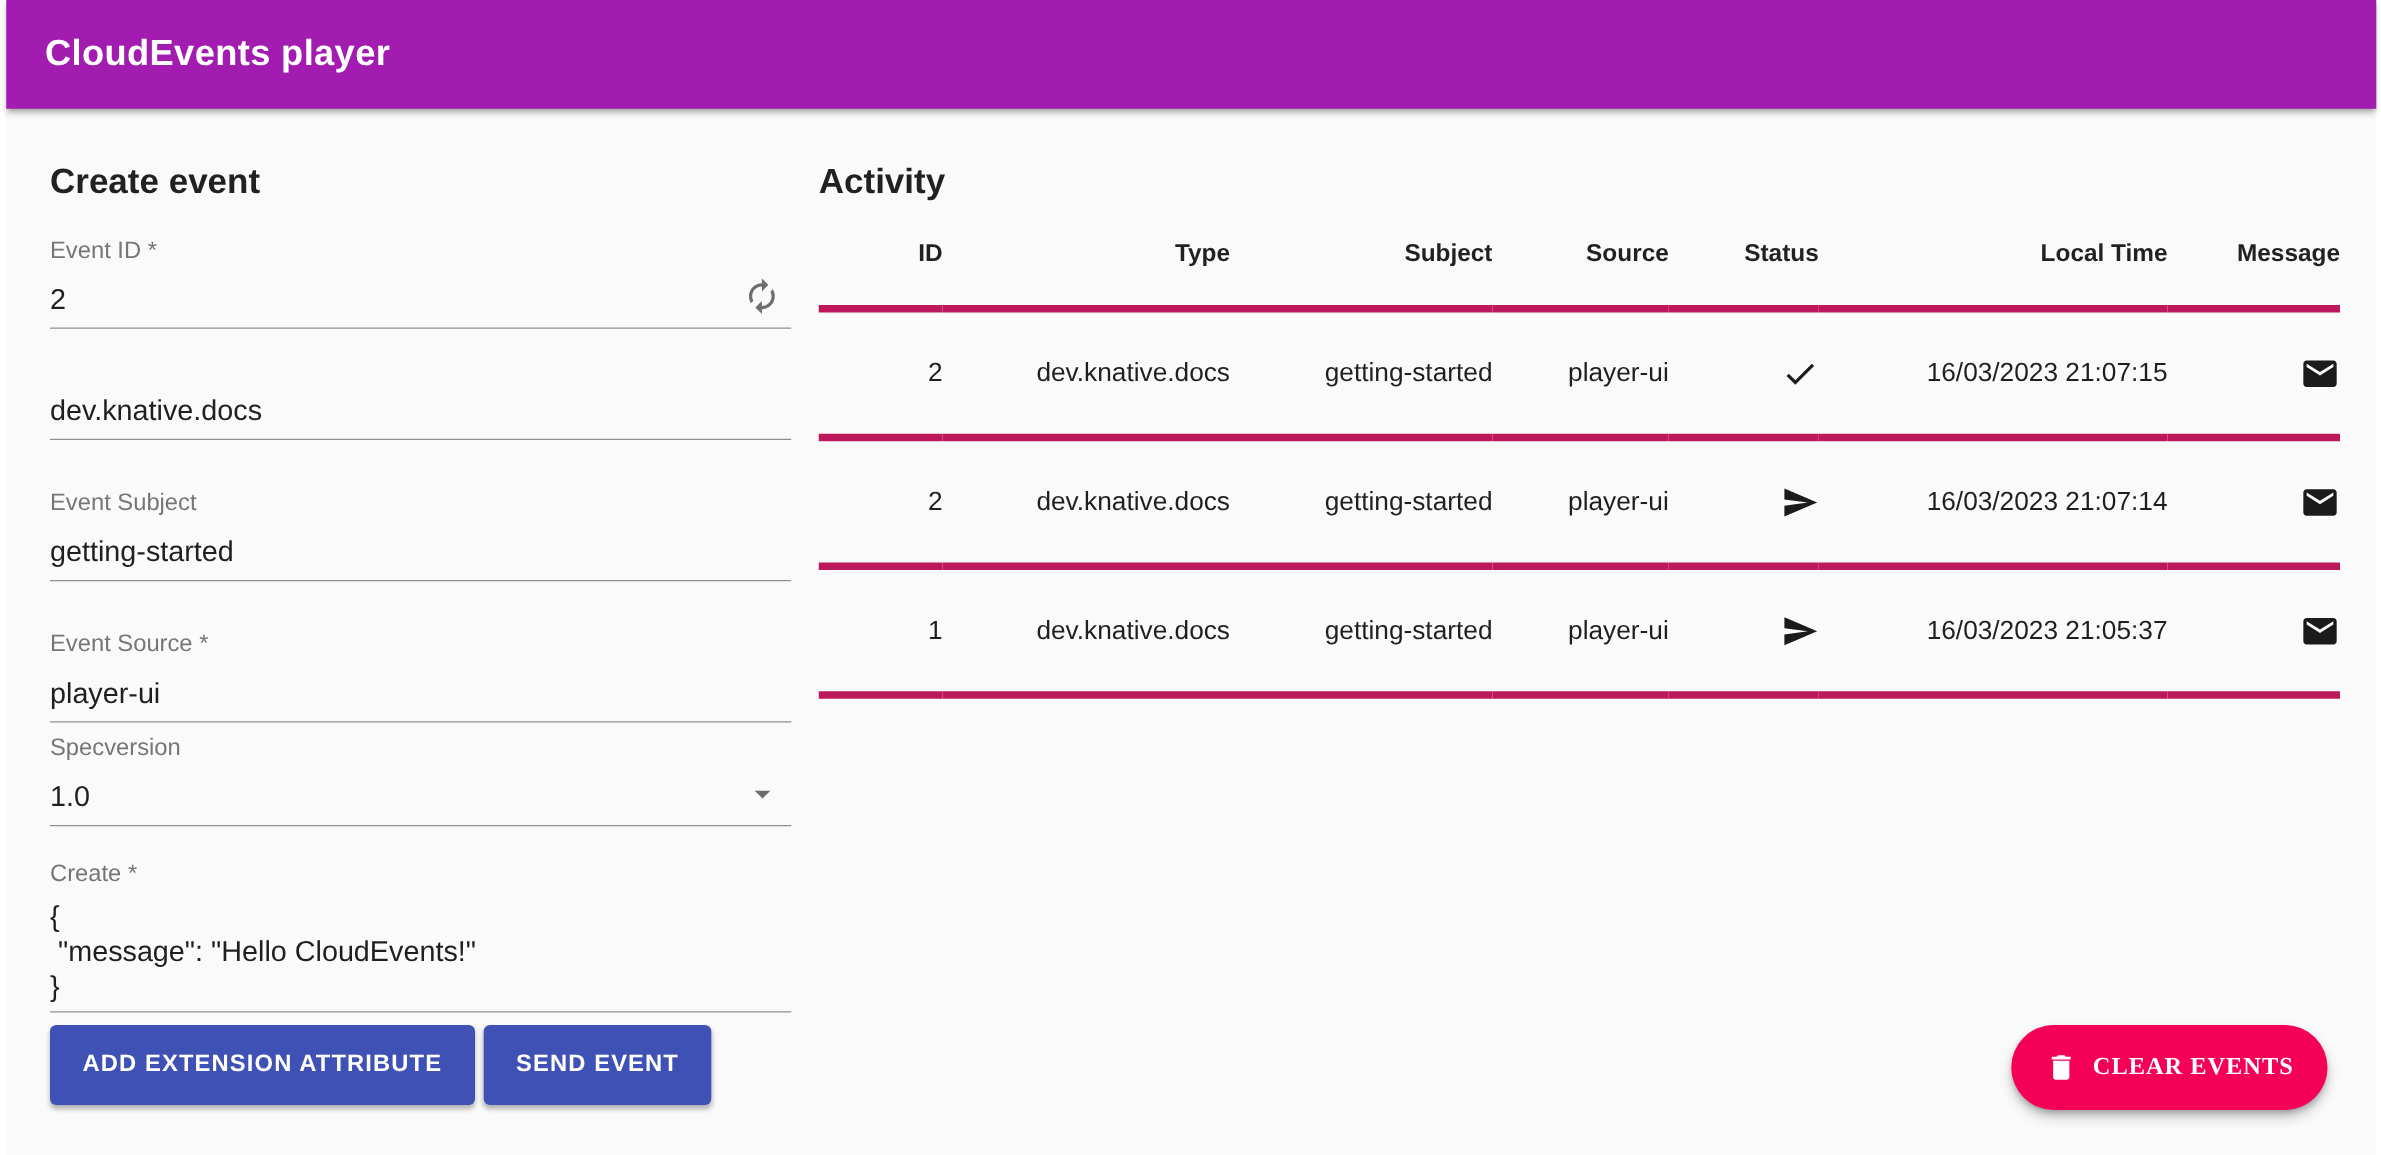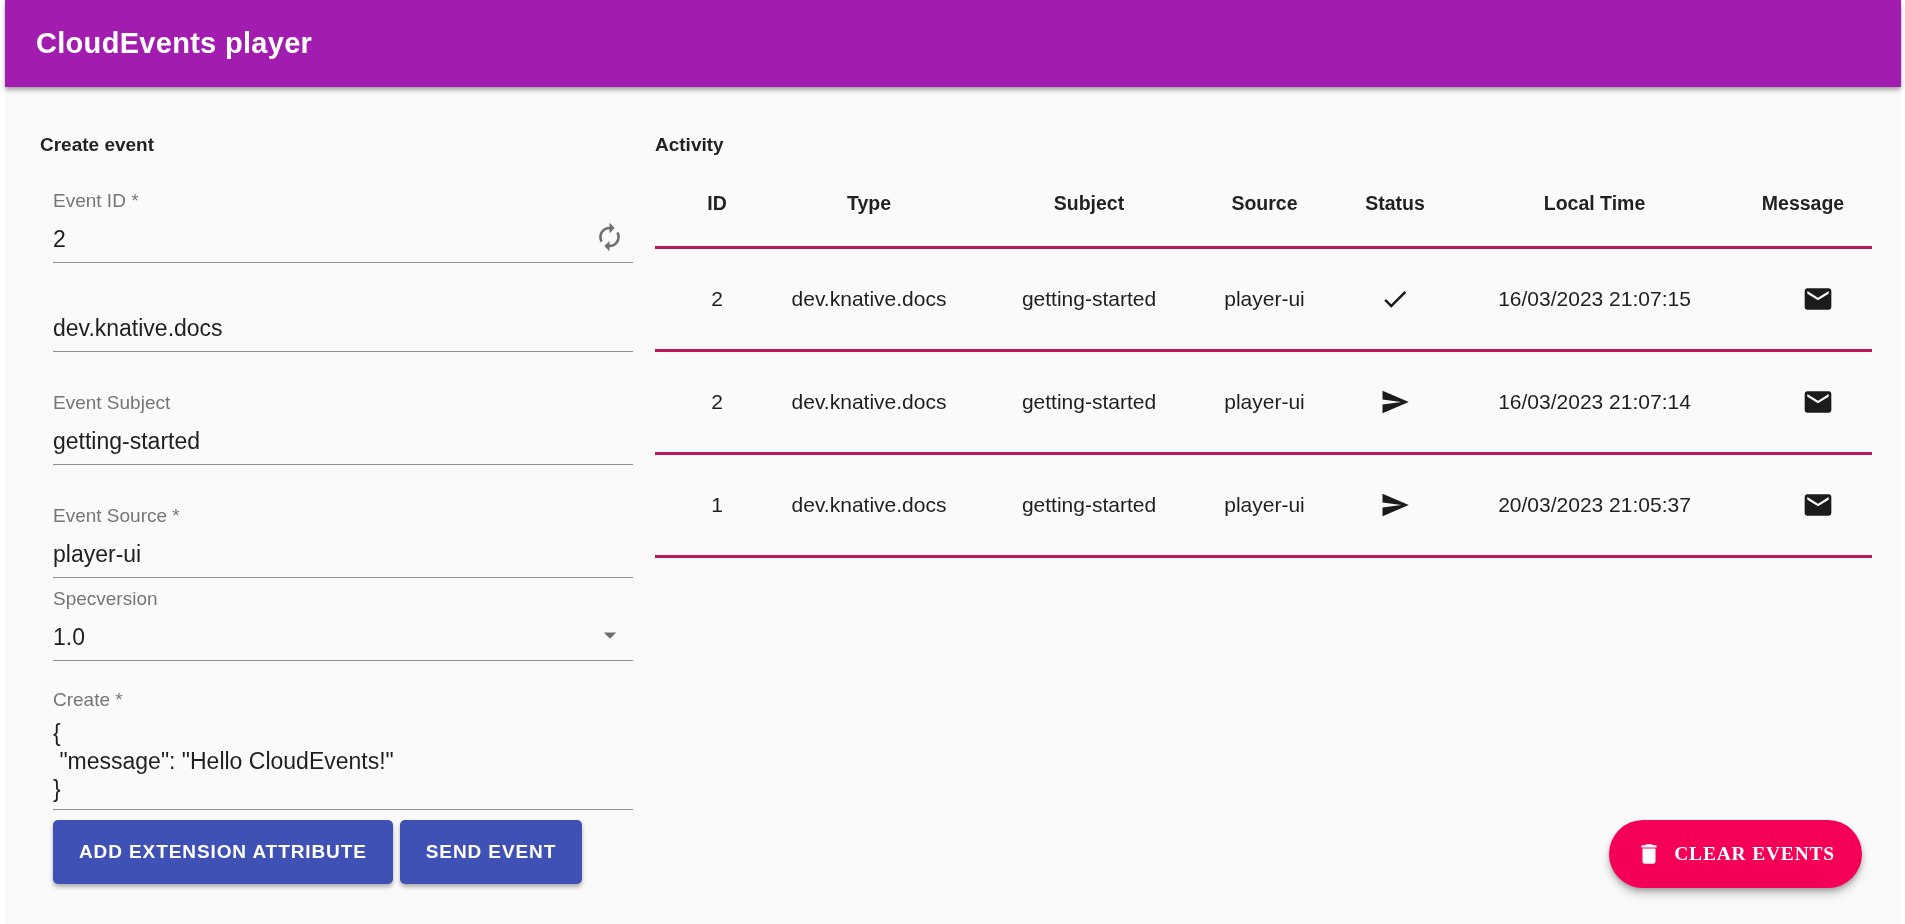--- a/index.html
+++ b/index.html
@@ -34,27 +34,27 @@
   
   .content {
     display: flex;
     padding: 0 28px 0 35px;
   }
   .col-left { width: 593px; flex: none; }
   .col-right { margin-left: 22px; width: 1217px; flex: none; }
   h2.section-heading {
     margin: 0;
     padding-top: 41px;
-    font-size: 19px;
+    font-size: 28px;
     line-height: 34px;
     font-weight: bold;
     color: rgba(0,0,0,0.87);
   }
   
-  .form { margin-top: 28px; margin-left: 13px; }
+  .form { margin-top: 28px; }
   .field { position: relative; }
   .field .flabel {
     display: block;
     font-size: 19px;
     line-height: 22px;
     color: #767676;
   }
   .field .fvalue {
     position: relative;
     padding: 12px 0 8px 0;
@@ -100,23 +100,23 @@
     white-space: nowrap;
   }
   
   table.activity {
     margin-top: 0;
     border-collapse: collapse;
     table-layout: fixed;
     width: 1217px;
   }
   table.activity th, table.activity td {
-    text-align: center;
+    text-align: right;
     padding: 0;
-    border-bottom: 3px solid #be185d;
+    border-bottom: 6px solid #be185d;
     overflow: hidden;
   }
   table.activity th {
     height: 85px;
     font-size: 19.5px;
     font-weight: bold;
     color: rgba(0,0,0,0.87);
     vertical-align: middle;
   }
   table.activity td {
@@ -297,21 +297,21 @@
             <td>dev.knative.docs</td>
             <td>getting-started</td>
             <td>player-ui</td>
             <td>
               <span class="icon-dark">
                 <svg width="30" height="30" viewBox="0 0 24 24" fill="currentColor">
                     <path d="M2.01 21L23 12 2.01 3 2 10l15 2-15 2z"></path>
                   </svg>
               </span>
             </td>
-            <td>20/03/2023 21:05:37</td>
+            <td>16/03/2023 21:05:37</td>
             <td class="msg-icon-wrap">
               <span class="icon-dark">
                 <svg width="32" height="32" viewBox="0 0 24 24" fill="currentColor">
                     <path d="M20 4H4c-1.1 0-1.99.9-1.99 2L2 18c0 1.1.9 2 2 2h16c1.1 0 2-.9 2-2V6c0-1.1-.9-2-2-2zm0 4l-8 5-8-5V6l8 5 8-5v2z"></path>
                   </svg>
               </span>
             </td>
           </tr>
         </tbody>
       </table>

